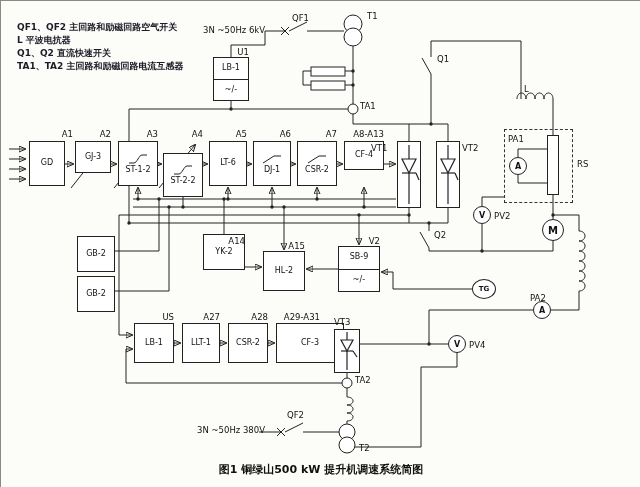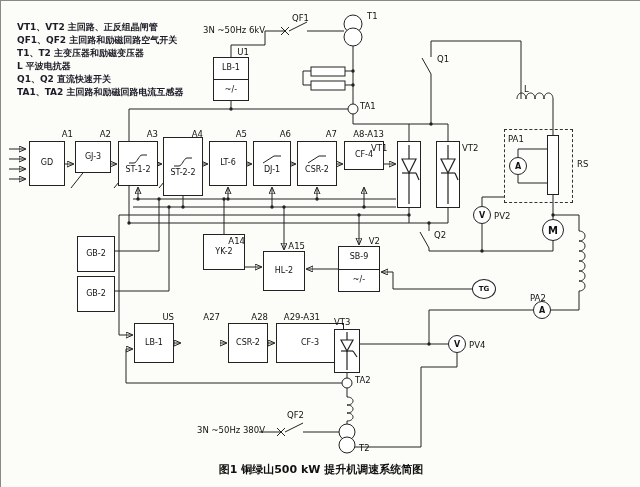--- a/index.html
+++ b/index.html
@@ -202,23 +202,21 @@
     <circle class="dot" cx="363" cy="206" r="1.7"></circle>
       <circle class="dot" cx="223" cy="198" r="1.7"></circle>
     <circle class="dot" cx="283" cy="206" r="1.7"></circle>
       <circle class="dot" cx="358" cy="214" r="1.7"></circle>
     <circle class="dot" cx="158" cy="198" r="1.7"></circle>
       <circle class="dot" cx="168" cy="206" r="1.7"></circle>
     <circle class="dot" cx="128" cy="222" r="1.7"></circle>
   </svg>
 
   <div class="legend">
-    <div>VT1、VT2 主回路、正反组晶闸管</div>
     <div>QF1、QF2 主回路和励磁回路空气开关</div>
-    <div>T1、T2 主变压器和励磁变压器</div>
     <div>L 平波电抗器</div>
     <div>Q1、Q2 直流快速开关</div>
     <div>TA1、TA2 主回路和励磁回路电流互感器</div>
   </div>
 
   <div class="lbl" style="left:202px;top:24px">3N ~50Hz 6kV</div>
   <div class="lbl" style="left:291px;top:12px">QF1</div>
   <div class="lbl" style="left:366px;top:10px">T1</div>
   <div class="lbl" style="left:359px;top:100px">TA1</div>
 
@@ -242,21 +240,21 @@
   </div>
   <div class="box" style="left:74px;top:140px;width:36px;height:32px">
     <span>GJ-3</span>
   </div>
   <div class="box" style="left:117px;top:140px;width:40px;height:45px">
     <svg class="glyph" width="22" height="12">
         <path d="M2,10 L7,10 C10,10 12,2 15,2 L20,2"></path>
       </svg>
     <span>ST-1-2</span>
   </div>
-  <div class="box" style="left:162px;top:136px;width:40px;height:59px">
+  <div class="box" style="left:162px;top:152px;width:40px;height:44px">
     <svg class="glyph" width="22" height="12">
         <path d="M2,10 L7,10 C10,10 12,2 15,2 L20,2"></path>
       </svg>
     <span>ST-2-2</span>
   </div>
   <div class="box" style="left:208px;top:140px;width:38px;height:45px">
     <span>LT-6</span>
   </div>
   <div class="box" style="left:252px;top:140px;width:38px;height:45px">
     <svg class="glyph" width="22" height="12">
@@ -346,20 +344,23 @@
     <div class="row sub">~/-</div>
   </div>
 
   <div class="lbl ctr" style="left:133px;top:311px;width:40px">US</div>
   <div class="lbl ctr" style="left:181px;top:311px;width:38px">A27</div>
   <div class="lbl ctr" style="left:227px;top:311px;width:40px">A28</div>
   <div class="lbl ctr" style="left:275px;top:311px;width:44px">A29-A31</div>
   <div class="box" style="left:133px;top:322px;width:40px;height:40px">
     <span>LB-1</span>
   </div>
+  <div class="box" style="left:181px;top:322px;width:38px;height:40px">
+    <span>LLT-1</span>
+  </div>
   <div class="box" style="left:227px;top:322px;width:40px;height:40px">
     <span>CSR-2</span>
   </div>
   <div class="box" style="left:275px;top:322px;width:68px;height:40px">
     <span>CF-3</span>
   </div>
 
   <div class="lbl" style="left:333px;top:316px">VT3</div>
   <div class="box" style="left:333px;top:328px;width:26px;height:44px">
     <svg class="thy" width="22" height="40" viewBox="0 0 22 40">

